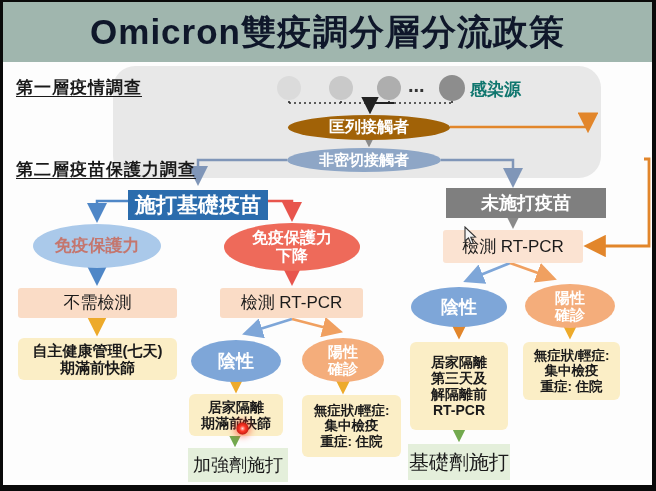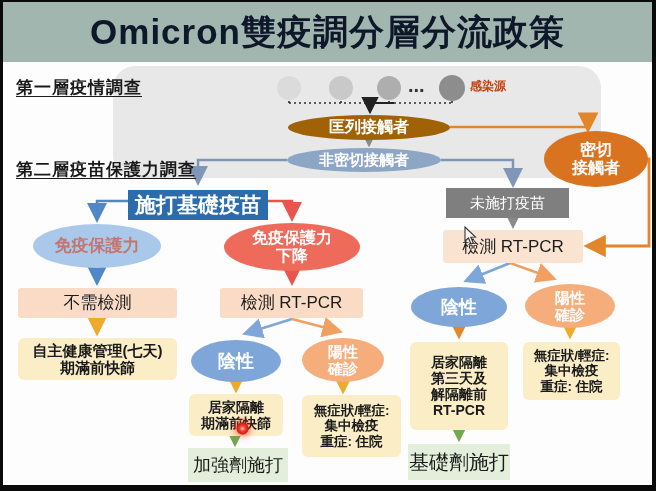--- a/index.html
+++ b/index.html
@@ -117,29 +117,27 @@
     </svg>
 
     <div class="abs layer-label" style="left:13px;top:14px;">第一層疫情調查</div>
     <div class="abs layer-label" style="left:13px;top:96px;">第二層疫苗保護力調查</div>
 
     <div class="abs dot" style="left:274px;top:14px;width:24px;height:24px;background:#dbdbdb;"></div>
     <div class="abs dot" style="left:326px;top:14px;width:24px;height:24px;background:#c9c9c9;"></div>
     <div class="abs dot" style="left:374px;top:14px;width:24px;height:24px;background:#aeaeae;"></div>
     <div class="abs dot" style="left:436px;top:13px;width:26px;height:26px;background:#8d8d8d;"></div>
     <div class="abs" style="left:405px;top:12px;font-size:20px;font-weight:700;color:#333;">...</div>
-    <div class="abs" style="left:467px;top:16px;font-size:12px;font-weight:600;color:#c2410c;">感染源</div>
+    <div class="abs" style="left:467px;top:16px;font-size:17px;font-weight:600;color:#0f766e;">感染源</div>
 
     <div class="abs node ellipse w" style="left:285px;top:53px;width:162px;height:25px;background:#a16207;font-size:16px;">匡列接觸者</div>
     <div class="abs node ellipse w" style="left:284px;top:86px;width:154px;height:24px;background:#8ea6c6;font-size:15px;">非密切接觸者</div>
-    <div class="abs node ellipse w" style="left:541px;top:69px;width:104px;height:56px;background:#d9731f;font-size:16px;">密切
-接觸者</div>
 
     <div class="abs node w" style="left:125px;top:128px;width:140px;height:30px;background:#2b6cad;font-size:21px;">施打基礎疫苗</div>
-    <div class="abs node w" style="left:443px;top:126px;width:123px;height:30px;background:#7f7f7f;font-size:15px;font-weight:400;">未施打疫苗</div>
+    <div class="abs node w" style="left:443px;top:126px;width:160px;height:30px;background:#7f7f7f;font-size:18px;font-weight:700;">未施打疫苗</div>
 
     <div class="abs node ellipse" style="left:30px;top:162px;width:128px;height:44px;background:#aac9ea;font-size:17px;font-weight:700;color:#c4766e;">免疫保護力</div>
     <div class="abs node ellipse w" style="left:221px;top:161px;width:136px;height:48px;background:#ee6a5a;font-size:16px;">免疫保護力
 下降</div>
 
     <div class="abs node peach" style="left:15px;top:226px;width:159px;height:30px;font-size:17px;">不需檢測</div>
     <div class="abs node peach" style="left:217px;top:226px;width:143px;height:30px;font-size:17px;">檢測 RT-PCR</div>
 
     <div class="abs node lyellow" style="left:15px;top:276px;width:159px;height:42px;font-size:15px;">自主健康管理(七天)
 期滿前快篩</div>

